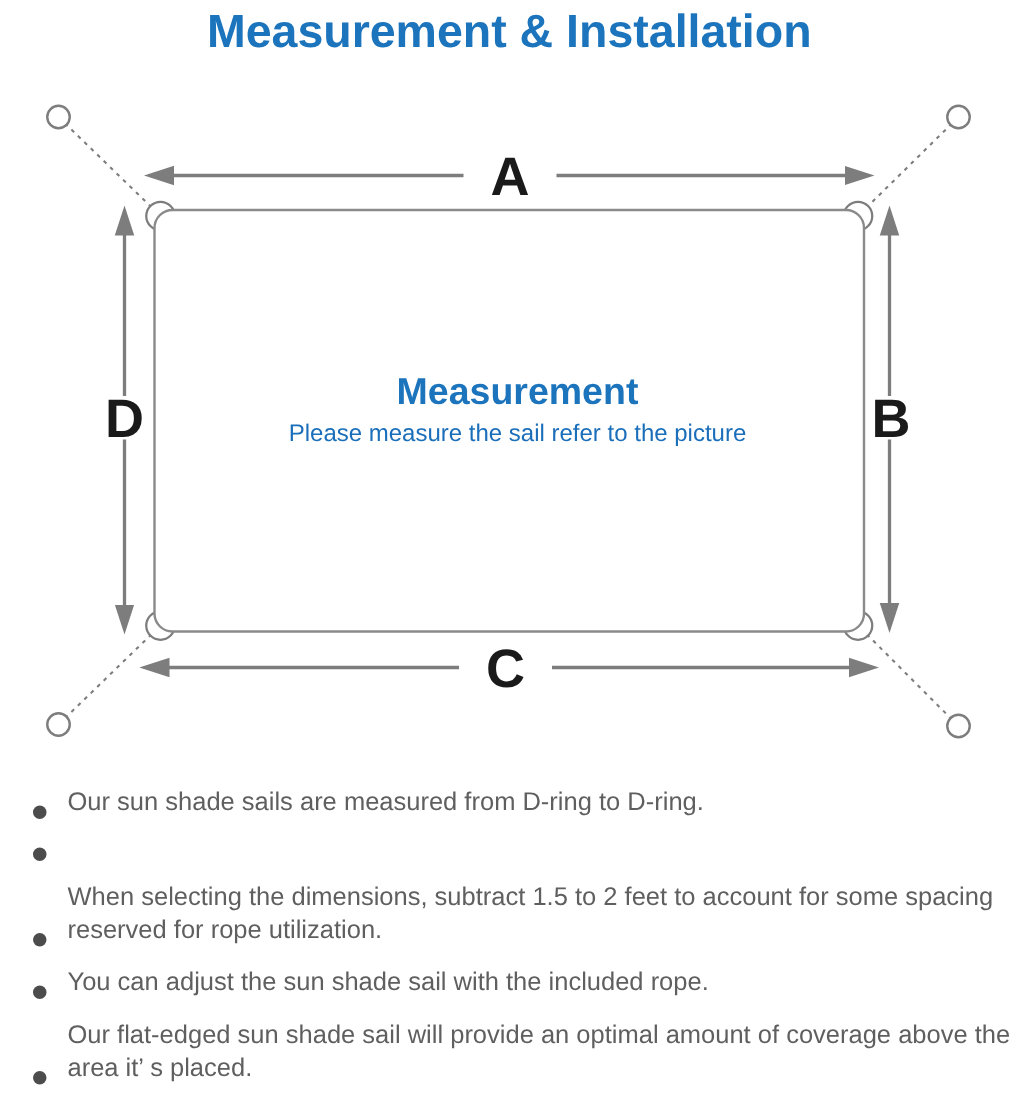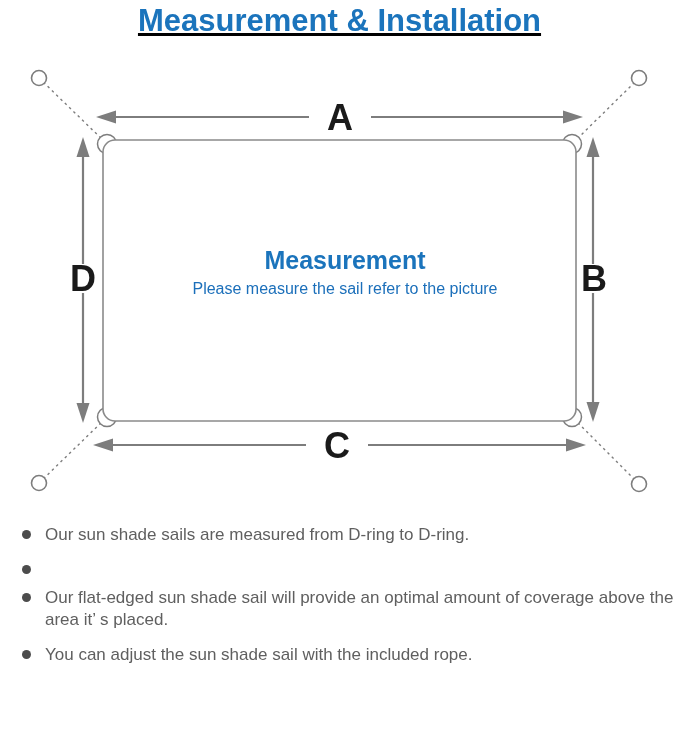--- a/index.html
+++ b/index.html
@@ -9,21 +9,20 @@
     width: 679px;
     height: 739px;
     overflow: hidden;
     font-family: "Liberation Sans", sans-serif;
   }
   .page {
     position: relative;
     width: 679px;
     height: 739px;
     background: #ffffff;
-    text-decoration: underline;
   }
   .page-title {
     margin: 0;
     padding-top: 3px;
     text-align: center;
     font-size: 31px;
     font-weight: bold;
     letter-spacing: 0px;
     color: #1b74bc;
   }
@@ -37,21 +36,21 @@
   .bullet-list {
     position: absolute;
     left: 0;
     top: 524px;
     width: 679px;
     box-sizing: border-box;
     padding: 0 2px 0 22px;
   }
   .bullet-item {
     display: flex;
-    align-items: flex-start;
+    align-items: flex-end;
     margin-bottom: 13px;
   }
   .bullet-dot {
     flex: 0 0 auto;
     width: 9px;
     height: 9px;
     border-radius: 50%;
     background: #4c4c4c;
     margin-top: 6px;
     margin-right: 14px;
@@ -145,21 +144,25 @@
   <div class="bullet-list">
     <div class="bullet-item">
       <span class="bullet-dot"></span>
       <span class="bullet-text">Our sun shade sails are measured from D-ring to D-ring.</span>
     </div>
     <div class="bullet-item">
       <span class="bullet-dot"></span>
     </div>
     <div class="bullet-item">
       <span class="bullet-dot"></span>
-      <span class="bullet-text">Our flat-edged sun shade sail will provide an optimal amount of coverage above the area it’ s placed.</span>
+      <span class="bullet-text">When selecting the dimensions, subtract 1.5 to 2 feet to account for some spacing reserved for rope utilization.</span>
     </div>
     <div class="bullet-item">
       <span class="bullet-dot"></span>
       <span class="bullet-text">You can adjust the sun shade sail with the included rope.</span>
+    </div>
+    <div class="bullet-item">
+      <span class="bullet-dot"></span>
+      <span class="bullet-text">Our flat-edged sun shade sail will provide an optimal amount of coverage above the area it’ s placed.</span>
     </div>
   </div>
 
 </div>
 
 </body></html>

